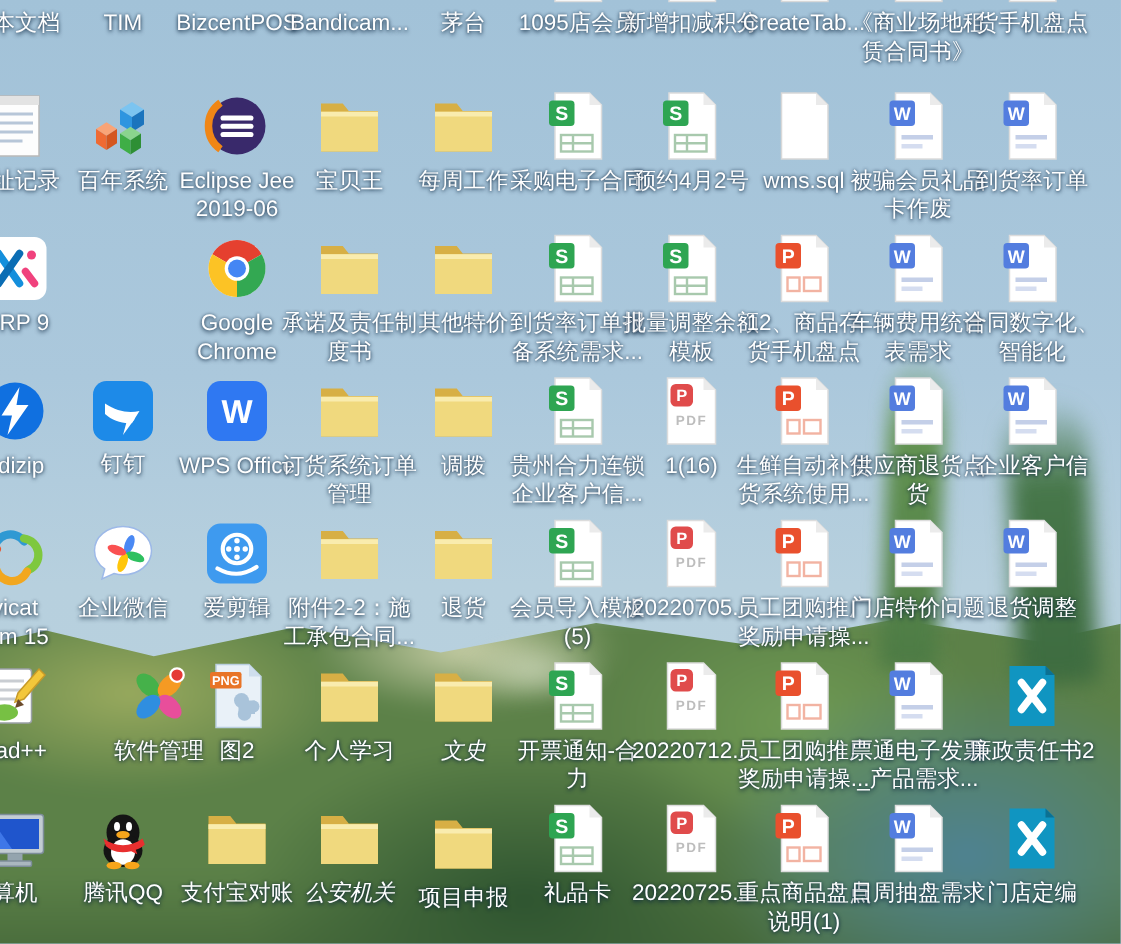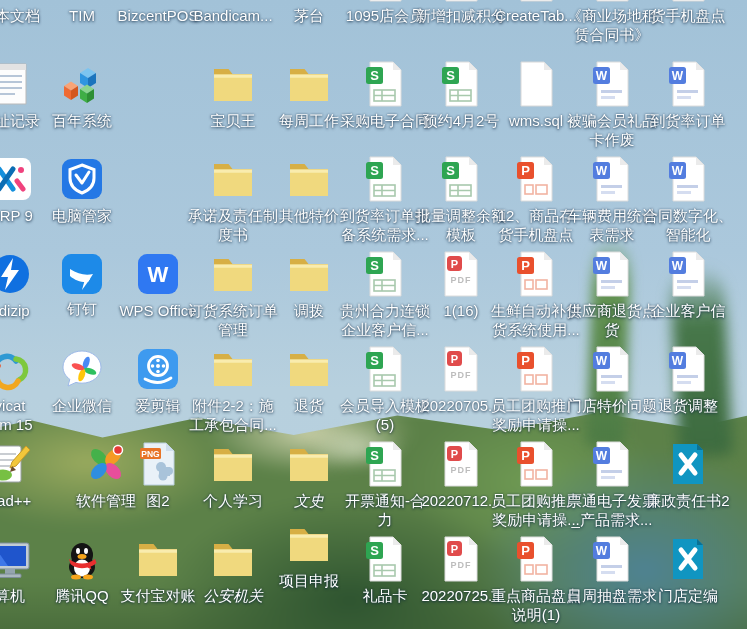--- a/index.html
+++ b/index.html
@@ -203,20 +203,33 @@
             <path d="M6 26l7-4.5 7 4.5-7 4.5z" fill="#f9a477"></path>
             <path d="M6 26l7 4.5V40l-7-4.5z" fill="#ef6a33"></path>
             <path d="M20 26l-7 4.5V40l7-4.5z" fill="#d4561f"></path>
             <path d="M22 29l7-4.5 7 4.5-7 4.5z" fill="#8ad48e"></path>
             <path d="M22 29l7 4.5V43l-7-4.5z" fill="#3fae46"></path>
             <path d="M36 29l-7 4.5V43l7-4.5z" fill="#2e8f35"></path>
           </svg>
         </span>
         <div class="lbl">百年系统</div>
       </div>
+      <div class="cell" style="left: 120px; top: 60px;">
+        <span class="ic">
+          <svg viewBox="0 0 48 48">
+            <circle cx="24" cy="24" r="19" fill="#39296b"></circle>
+            <path d="M13 8.5a19 19 0 0 0 0 31" fill="none" stroke="#f08616" stroke-width="5"></path>
+            <rect x="13" y="17" width="22" height="3.4" rx="1.7" fill="#fff"></rect>
+            <rect x="13" y="22.5" width="22" height="3.4" rx="1.7" fill="#fff"></rect>
+            <rect x="13" y="28" width="22" height="3.4" rx="1.7" fill="#fff"></rect>
+          </svg>
+        </span>
+        <div class="lbl">Eclipse Jee
+2019-06</div>
+      </div>
       <div class="cell" style="left: 195px; top: 60px;">
         <span class="ic">
           <svg viewBox="0 0 48 48">
             <path d="M5 9h14.5l4 5H43v27H5z" fill="#d7af45"></path>
             <path d="M5 14.5h38V41H5z" fill="#f0d97e"></path>
             <path d="M5 14.5h38v3.2H5z" fill="#f9ecae"></path>
           </svg>
         </span>
         <div class="lbl">宝贝王</div>
       </div>
@@ -297,29 +310,33 @@
           <svg viewBox="0 0 48 48">
             <rect x="3" y="3" width="42" height="42" rx="8" fill="#fff"></rect>
             <path d="M13 14l14 20" stroke="#148fdc" stroke-width="5" stroke-linecap="round"></path>
             <path d="M27 14L13 34" stroke="#0b6db4" stroke-width="5" stroke-linecap="round"></path>
             <path d="M31 26l6 8" stroke="#f0427d" stroke-width="5" stroke-linecap="round"></path>
             <circle cx="35" cy="15" r="3" fill="#f0427d"></circle>
           </svg>
         </span>
         <div class="lbl">e RP 9</div>
       </div>
-      <div class="cell" style="left: 44px; top: 155px;">
-        <span class="ic">
-          <svg viewBox="0 0 48 48">
-            <rect x="4" y="4" width="40" height="40" rx="9" fill="#2478e5"></rect>
-            <path d="M24 10l12 4.5V23c0 8-5.5 12.5-12 15-6.5-2.5-12-7-12-15v-8.5z" fill="none" stroke="#fff" stroke-width="3"></path>
-            <path d="M18 20l6 8 7-11" fill="none" stroke="#fff" stroke-width="3" stroke-linecap="round" stroke-linejoin="round"></path>
-          </svg>
-        </span>
-        <div class="lbl">电脑管家</div>
+      <div class="cell" style="left: 120px; top: 155px;">
+        <span class="ic">
+          <svg viewBox="0 0 48 48">
+            <circle cx="24" cy="24" r="19" fill="#fff"></circle>
+            <path d="M24 24L7.55 14.5A19 19 0 0 1 40.45 14.5z" fill="#e5402f"></path>
+            <path d="M24 24L24 43A19 19 0 0 1 7.55 14.5z" fill="#fcc325"></path>
+            <path d="M24 24L40.45 14.5A19 19 0 0 1 24 43z" fill="#33a852"></path>
+            <circle cx="24" cy="24" r="8.2" fill="#fff"></circle>
+            <circle cx="24" cy="24" r="6" fill="#4486f4"></circle>
+          </svg>
+        </span>
+        <div class="lbl">Google
+Chrome</div>
       </div>
       <div class="cell" style="left: 195px; top: 155px;">
         <span class="ic">
           <svg viewBox="0 0 48 48">
             <path d="M5 9h14.5l4 5H43v27H5z" fill="#d7af45"></path>
             <path d="M5 14.5h38V41H5z" fill="#f0d97e"></path>
             <path d="M5 14.5h38v3.2H5z" fill="#f9ecae"></path>
           </svg>
         </span>
         <div class="lbl">承诺及责任制
@@ -818,21 +835,21 @@
       <div class="cell" style="left: 195px; top: 535px; font-style: italic;">
         <span class="ic">
           <svg viewBox="0 0 48 48">
             <path d="M5 9h14.5l4 5H43v27H5z" fill="#d7af45"></path>
             <path d="M5 14.5h38V41H5z" fill="#f0d97e"></path>
             <path d="M5 14.5h38v3.2H5z" fill="#f9ecae"></path>
           </svg>
         </span>
         <div class="lbl">公安机关</div>
       </div>
-      <div class="cell" style="left: 271px; top: 520px;">
+      <div class="cell" style="left: 271px; top: 538px;">
         <span class="ic">
           <svg viewBox="0 0 48 48">
             <path d="M5 9h14.5l4 5H43v27H5z" fill="#d7af45"></path>
             <path d="M5 14.5h38V41H5z" fill="#f0d97e"></path>
             <path d="M5 14.5h38v3.2H5z" fill="#f9ecae"></path>
           </svg>
         </span>
         <div class="lbl">项目申报</div>
       </div>
       <div class="cell" style="left: 347px; top: 535px;">

